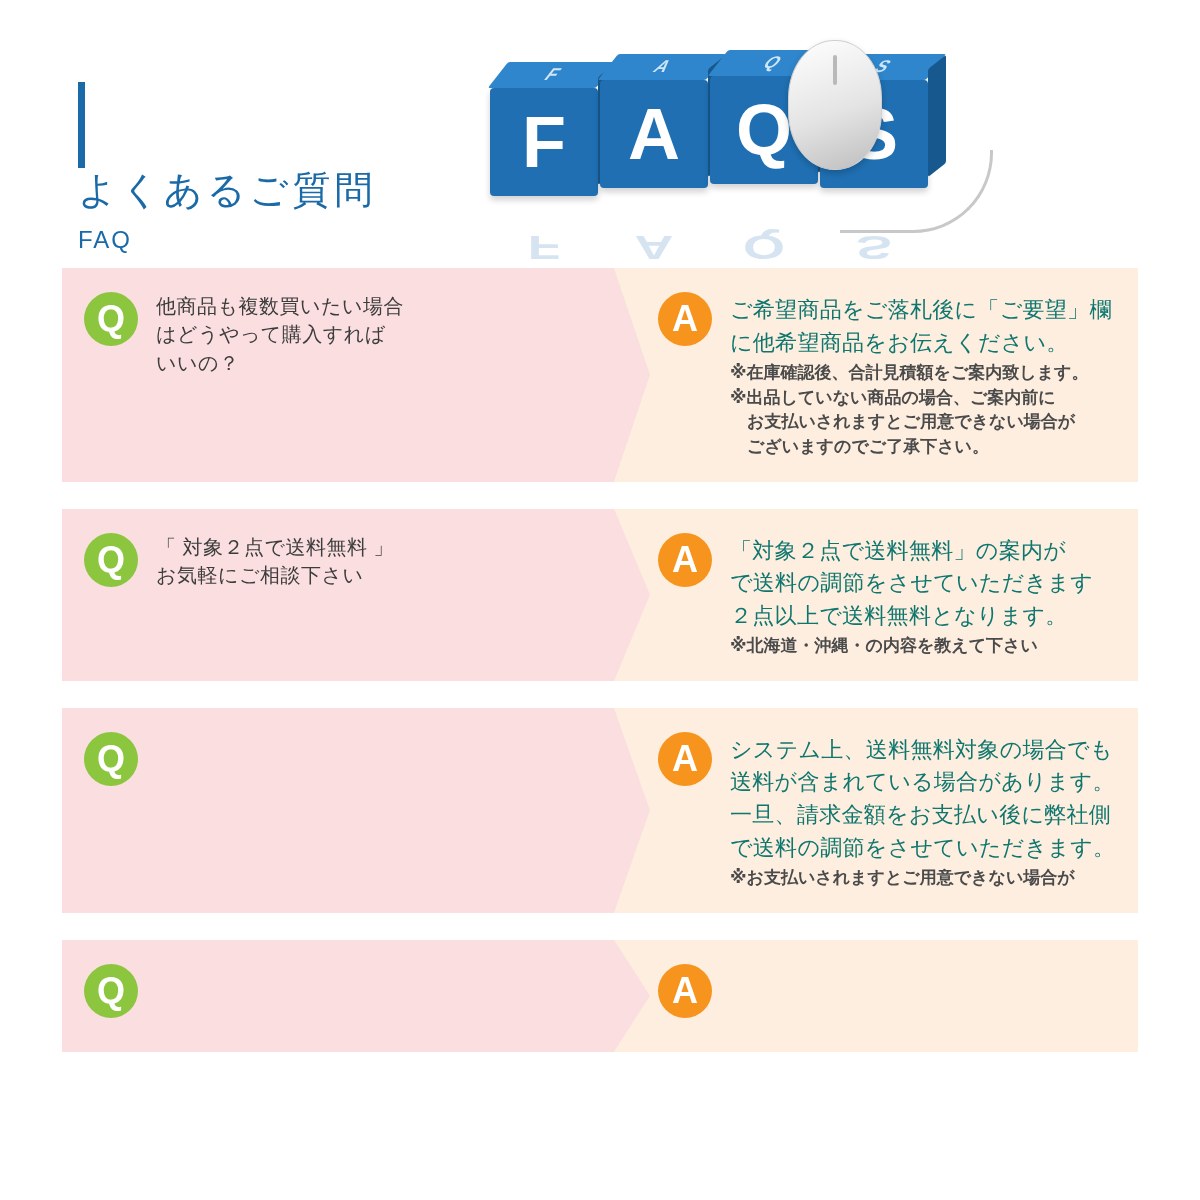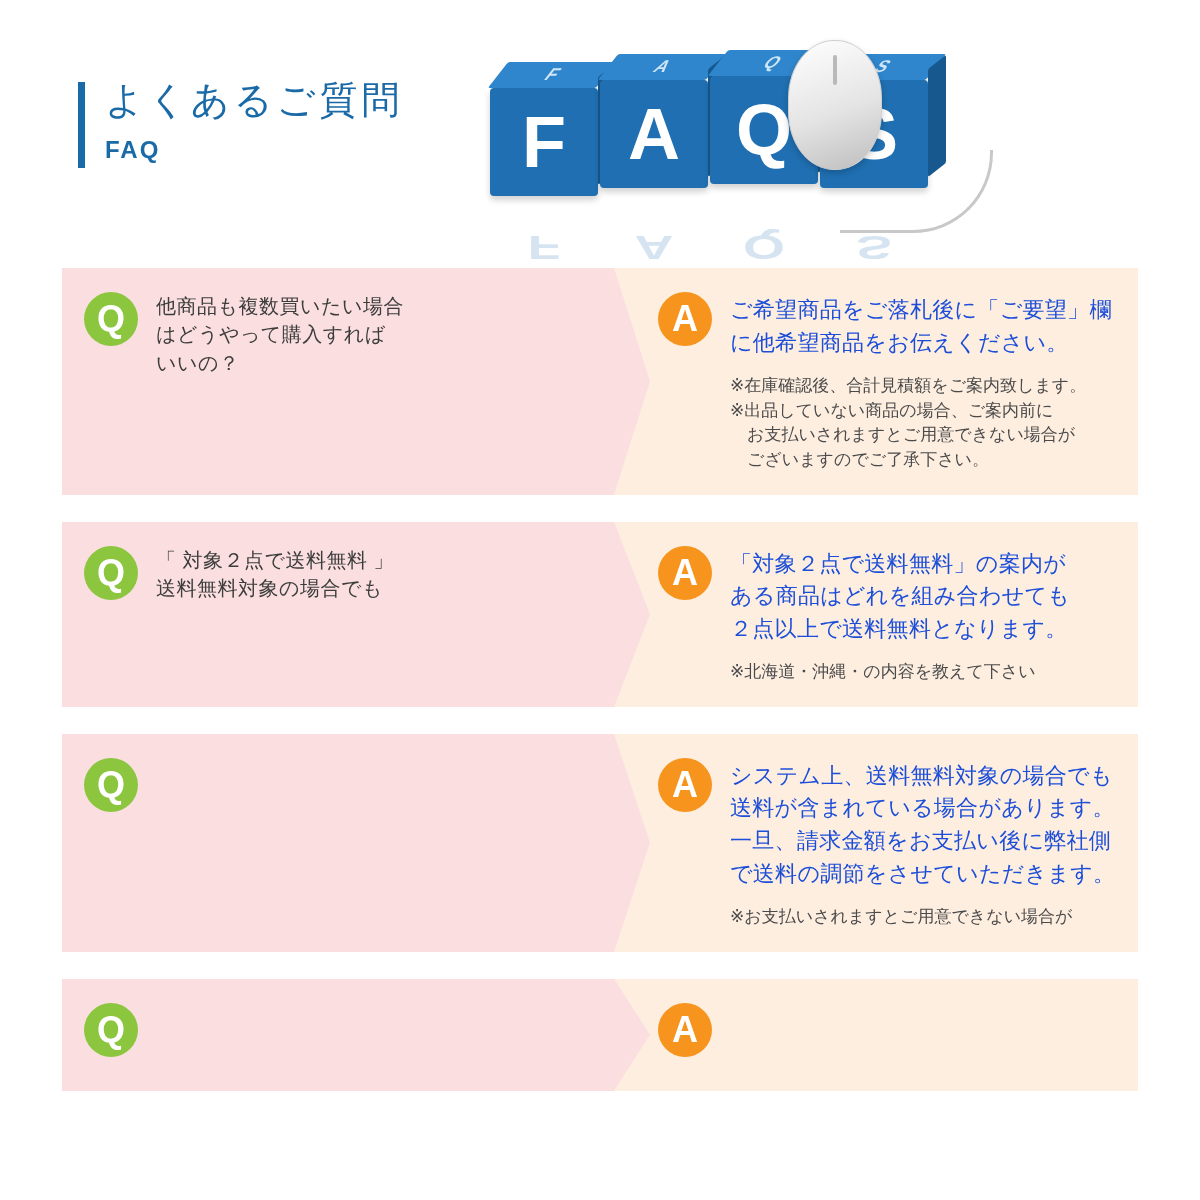--- a/index.html
+++ b/index.html
@@ -25,20 +25,21 @@
   .header {
     position: relative;
     height: 250px;
   }
   .title-block {
     position: absolute;
     left: 78px;
     top: 78px;
     display: flex;
     align-items: flex-start;
+    flex-direction: column;
   }
   .title-bar {
     width: 7px;
     height: 86px;
     background: #1a6aa8;
     margin-right: 20px;
     margin-top: 4px;
   }
   .title-text-wrap {
     display: flex;
@@ -47,21 +48,21 @@
   .title-main {
     font-size: 38px;
     letter-spacing: 4px;
     color: #1a6aa8;
     font-weight: 500;
     line-height: 1.2;
   }
   .title-sub {
     margin-top: 12px;
     font-size: 24px;
-    font-weight: bold;
+    font-weight: normal;
     letter-spacing: 2px;
     color: #1a6aa8;
   }
 
   
   .cubes {
     position: absolute;
     left: 470px;
     top: 40px;
     width: 520px;
@@ -225,31 +226,32 @@
     font-size: 20px;
     line-height: 1.42;
     color: #3c3c3c;
     letter-spacing: 0.5px;
     white-space: pre-line;
     padding-top: 2px;
   }
   .a-text {
     font-size: 22px;
     line-height: 1.48;
-    color: #1d4ed8;
+    color: #0f766e;
     letter-spacing: 0.3px;
     white-space: pre-line;
     padding-top: 4px;
   }
   .a-note {
     font-size: 17px;
     line-height: 1.45;
     color: #4a4a4a;
     white-space: pre-line;
-    margin-top: 15px;
+    margin-top: 2px;
+    font-weight: bold;
   }
 </style>
 </head>
 <body>
 
 <div class="page">
 
   <div class="header">
 
     <div class="title-block">
@@ -314,28 +316,28 @@
 　お支払いされますとご用意できない場合が
 　ございますのでご了承下さい。</div>
         </div>
       </div>
     </div>
 
     <div class="faq-row">
       <div class="q-side">
         <div class="badge badge-q">Q</div>
         <div class="q-text">「 対象２点で送料無料 」
-送料無料対象の場合でも</div>
+お気軽にご相談下さい</div>
         <div class="q-arrow"></div>
       </div>
       <div class="a-side">
         <div class="badge badge-a">A</div>
         <div>
           <div class="a-text">「対象２点で送料無料」の案内が
-ある商品はどれを組み合わせても
+で送料の調節をさせていただきます
 ２点以上で送料無料となります。</div>
           <div class="a-note">※北海道・沖縄・の内容を教えて下さい</div>
         </div>
       </div>
     </div>
 
     <div class="faq-row">
       <div class="q-side">
         <div class="badge badge-q">Q</div>
         <div class="q-arrow"></div>

